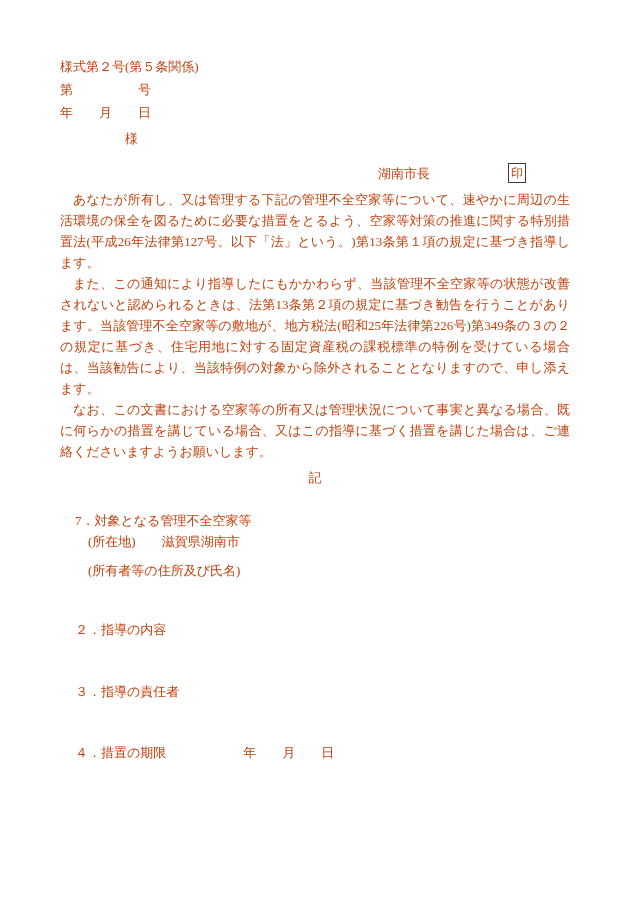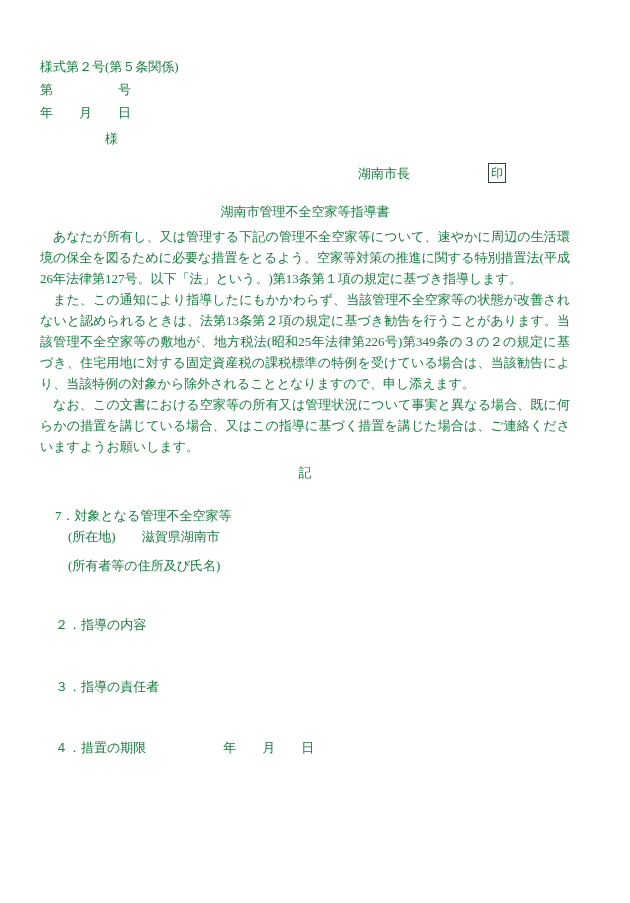--- a/index.html
+++ b/index.html
@@ -5,23 +5,23 @@
   html, body {
     margin: 0;
     padding: 0;
     background: #ffffff;
   }
   .page {
     position: relative;
     width: 630px;
     height: 903px;
     box-sizing: border-box;
-    padding: 56px 60px 0 40px;
+    padding: 56px 60px 0 60px;
     background: #ffffff;
-    color: #15803d;
+    color: #c2410c;
     font-family: "Liberation Serif", "DejaVu Serif", serif;
     font-size: 13px;
     line-height: 21px;
     overflow: hidden;
   }
   .form-number { text-align: left; }
   .right-line { text-align: left; }
   .doc-number { margin-top: 2px; }
   .date-line { margin-top: 2px; }
   .addressee { margin-top: 5px; padding-left: 65px; }
@@ -75,21 +75,20 @@
 
   <div class="right-line date-line">年　　月　　日</div>
 
   <div class="addressee">様</div>
 
   <div class="issuer-line">
     <span>湖南市長</span>
     <span class="seal">印</span>
   </div>
 
-  <h1 class="title">湖南市管理不全空家等指導書</h1>
 
   <div class="body">
     <p>あなたが所有し、又は管理する下記の管理不全空家等について、速やかに周辺の生活環境の保全を図るために必要な措置をとるよう、空家等対策の推進に関する特別措置法(平成26年法律第127号。以下「法」という。)第13条第１項の規定に基づき指導します。</p>
     <p>また、この通知により指導したにもかかわらず、当該管理不全空家等の状態が改善されないと認められるときは、法第13条第２項の規定に基づき勧告を行うことがあります。当該管理不全空家等の敷地が、地方税法(昭和25年法律第226号)第349条の３の２の規定に基づき、住宅用地に対する固定資産税の課税標準の特例を受けている場合は、当該勧告により、当該特例の対象から除外されることとなりますので、申し添えます。</p>
     <p>なお、この文書における空家等の所有又は管理状況について事実と異なる場合、既に何らかの措置を講じている場合、又はこの指導に基づく措置を講じた場合は、ご連絡くださいますようお願いします。</p>
   </div>
 
   <div class="ki">記</div>
 
   <div>

